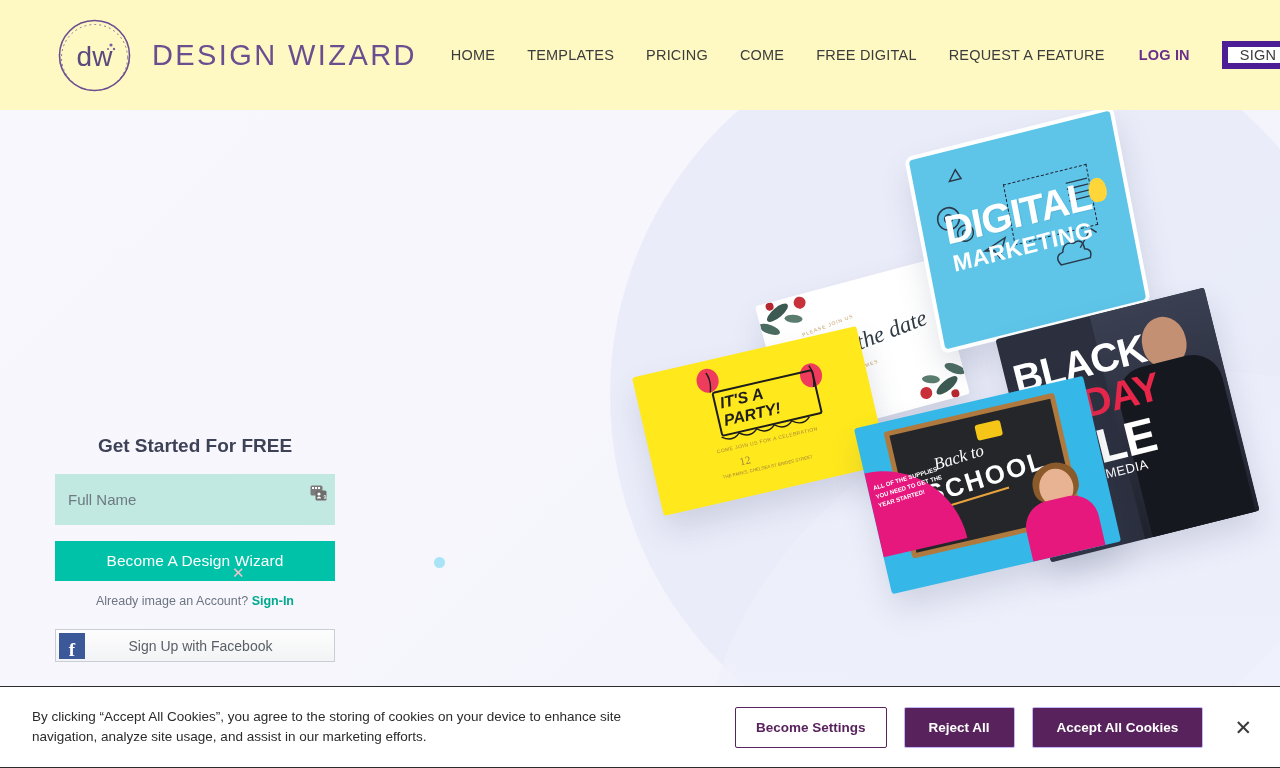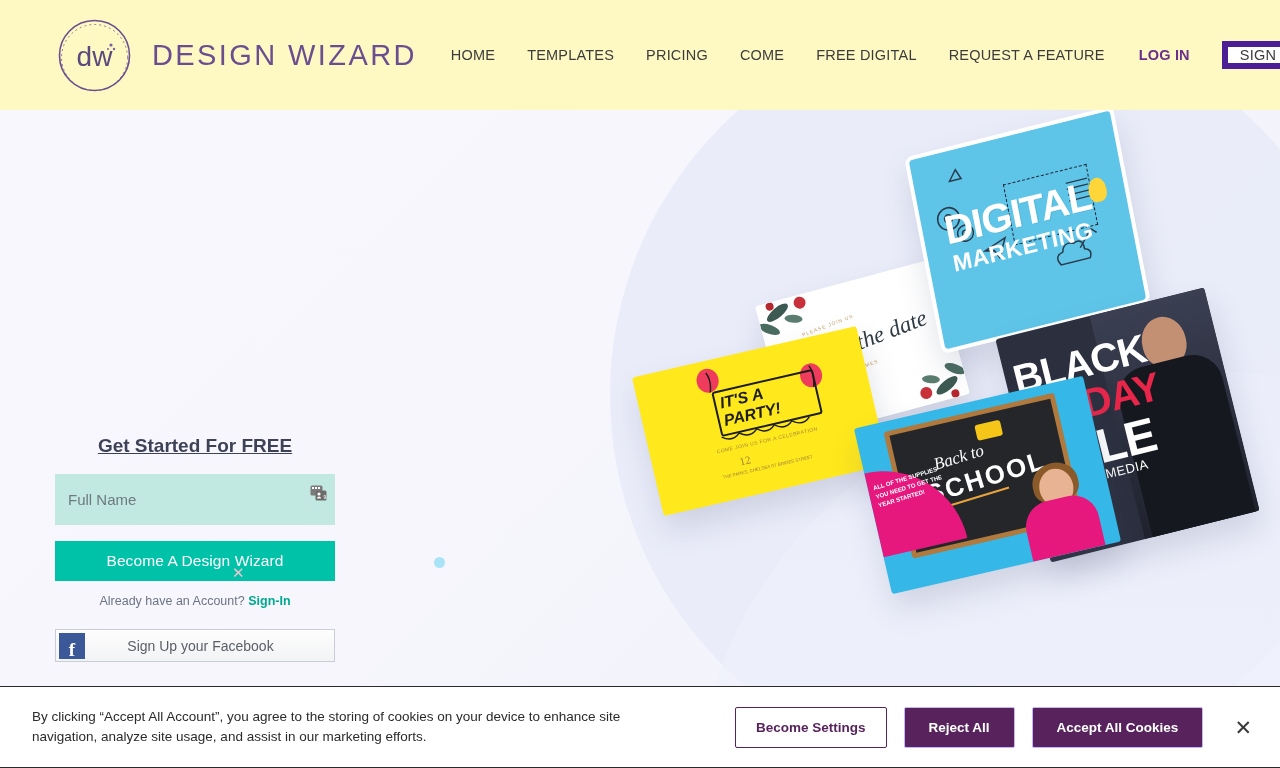--- a/index.html
+++ b/index.html
@@ -108,21 +108,20 @@
   
   .signup {
     position: absolute; left: 55px; top: 325px; width: 280px;
   }
   .signup-title {
     text-align: center;
     font-size: 19px;
     font-weight: bold;
     color: #3e4256;
     margin-bottom: 17px;
-    text-decoration: underline;
   }
   .name-field {
     position: relative;
     height: 51px;
     background: #c2e8e2;
     border: none;
     display: flex; align-items: center;
   }
   .name-field input {
     width: 100%; height: 100%;
@@ -504,28 +503,28 @@
             <circle cx="9" cy="9" r="1.6" fill="#fff"></circle>
             <path d="M7 13.5c0-1.3 1-2 2-2s2 .7 2 2z" fill="#fff"></path>
             <text x="13.4" y="13.6" font-family="Liberation Sans, sans-serif" font-size="5" fill="#fff">9+</text>
           </svg>
         </span>
       </div>
 
       <button class="cta-btn">Become A Design Wizard</button>
 
       <div class="already">
-        <span>Already have an Account?</span>
+        <span>Already image an Account?</span>
         <a href="#">Sign-In</a>
       </div>
 
 
       <button class="fb-btn">
         <span class="fb-icon">f</span>
-        <span class="fb-label">Sign Up your Facebook</span>
+        <span class="fb-label">Sign Up with Facebook</span>
       </button>
     </div>
 
     <div class="art">
 
       <div class="monitor-stand"></div>
 
       <div class="card savedate">
         <svg class="floral-tl" style="left:0;top:0" viewBox="0 0 62 62" aria-hidden="true">
           <circle cx="44" cy="8" r="6" fill="#c8303a"></circle>
@@ -607,21 +606,21 @@
           <div class="girl-body"></div>
         </div>
         <div class="pink-corner"></div>
         <div class="pink-txt">ALL OF THE SUPPLIES YOU NEED TO GET THE YEAR STARTED!</div>
       </div>
 
     </div>
   </div>
 
   <div class="cookie">
-    <div class="cookie-text">By clicking “Accept All Account”, you agree to the storing of cookies on your device to enhance site navigation, analyze site usage, and assist in our marketing efforts.</div>
+    <div class="cookie-text">By clicking “Accept All Cookies”, you agree to the storing of cookies on your device to enhance site navigation, analyze site usage, and assist in our marketing efforts.</div>
     <div class="cookie-actions">
       <button class="btn-outline">Become Settings</button>
       <button class="btn-solid">Reject All</button>
       <button class="btn-solid">Accept All Cookies</button>
       <button class="cookie-close">✕</button>
     </div>
   </div>
 
 </div>
 

